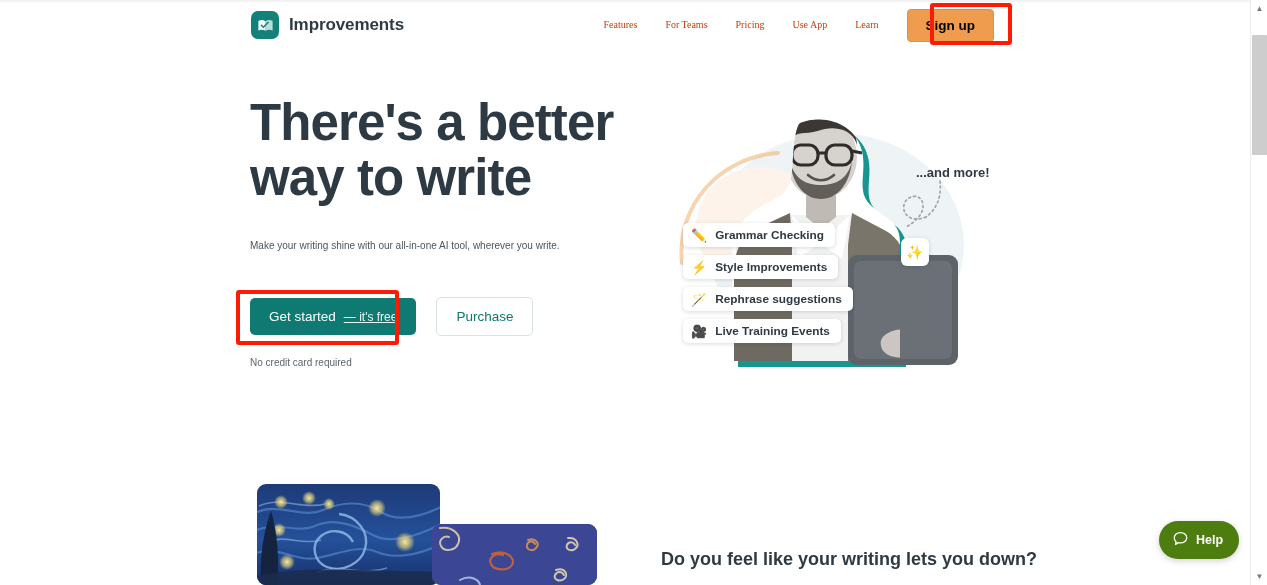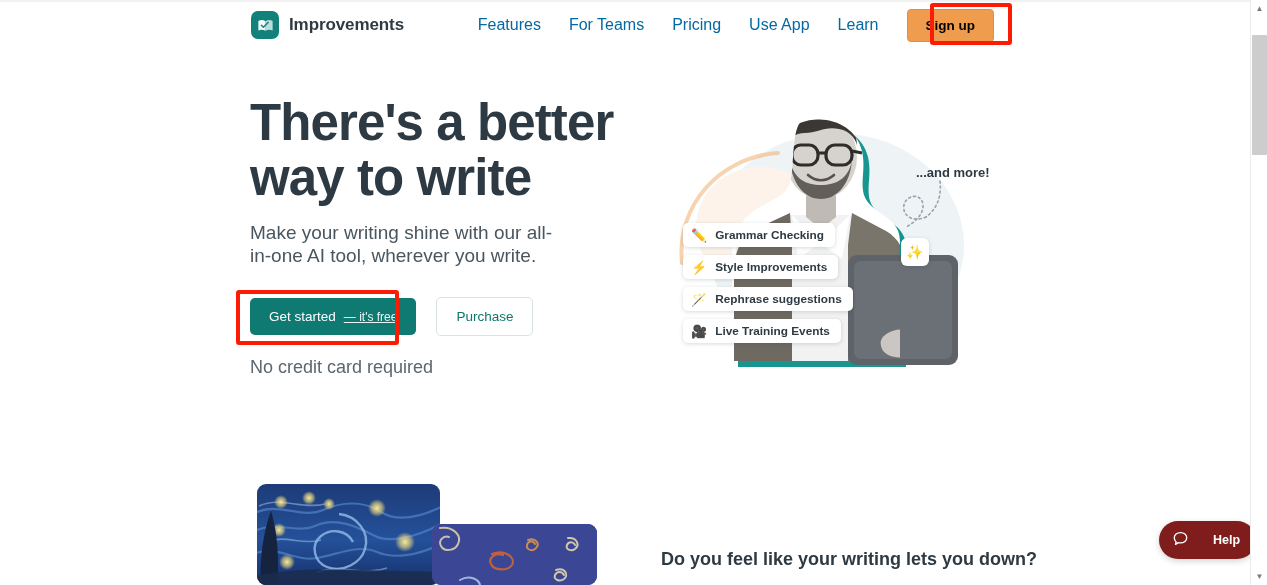--- a/index.html
+++ b/index.html
@@ -38,22 +38,22 @@
   .brand-name{
     font-size:17px; font-weight:bold; color:#2f3b44; letter-spacing:-0.1px;
     white-space:nowrap;
   }
 
   .main-nav{
     position:absolute; right:256px; top:0; height:50px;
     display:flex; align-items:center; gap:0px;
   }
   .nav-link{
-    font-size:16px; color:#0369a1; text-decoration:none;
-    padding:0 14px; white-space:nowrap; line-height:50px;
+    font-size:10px; color:#c2410c; text-decoration:none;
+    padding:0 14px; white-space:nowrap; line-height:50px;font-family:Liberation Serif, serif;
   }
 
   .signup-wrap{ position:relative; margin-left:14px; }
   .signup-btn{
     display:block;
     background:#ef9c4f;
     color:#000000;
     font-size:13.5px; font-weight:bold;
     border:1px solid #e08f41;
     border-radius:4px;
@@ -70,22 +70,22 @@
   #ring-signup{ left:930px; top:3px; width:82px; height:42px; }
   #ring-getstarted{ left:236px; top:290px; width:163px; height:55px; }
 
   
   .hero-copy{ position:absolute; left:250px; top:95px; width:400px; }
   .hero-title{
     font-size:51px; line-height:55px; font-weight:bold;
     color:#2e3a43; letter-spacing:-0.9px;
   }
   .hero-sub{
-    margin-top:16px;
-    font-size:19px; line-height:23px; color:#4a565f;
+    margin-top:29px;
+    font-size:10px; line-height:23px; color:#4a565f;
     max-width:320px;
   }
   .cta-row{ position:absolute; left:250px; top:297px; display:flex; align-items:center; gap:20px; }
   .btn-primary{
     background:#0f7a72; color:#ffffff;
     border:none; border-radius:5px;
     font-size:13.5px; padding:11px 19px;
     display:flex; align-items:baseline; gap:8px;
     cursor:pointer; white-space:nowrap;
     font-family:"Liberation Sans", sans-serif;
@@ -93,21 +93,21 @@
   .btn-primary .free{ font-size:12px; opacity:.92;text-decoration:underline; }
   .btn-secondary{
     background:#ffffff; color:#0f766e;
     border:1px solid #d8e3e2; border-radius:5px;
     font-size:13.5px; padding:11px 19px;
     cursor:pointer; white-space:nowrap;
     font-family:"Liberation Sans", sans-serif;
   }
   .no-card{
     position:absolute; left:250px; top:357px;
-    font-size:18px; color:#5b6670;
+    font-size:10px; color:#5b6670;
   }
 
   
   .hero-art{ position:absolute; left:640px; top:95px; width:400px; height:290px; }
   .hero-art svg{ position:absolute; inset:0; }
   .chip-stack{ position:absolute; left:43px; top:128px; display:flex; flex-direction:column; gap:8px; z-index:5;}
   .chip{
     background:#ffffff; border-radius:5px;
     box-shadow:0 1px 4px rgba(40,50,60,.18);
     padding:5px 11px 5px 8px;
@@ -136,23 +136,23 @@
   #card-starry{ left:0; top:0; width:183px; height:101px; }
   #card-doodle{ left:175px; top:40px; width:165px; height:61px; background:#3b4694; }
   .section-q{
     position:absolute; left:661px; top:549px;
     font-size:18px; font-weight:bold; color:#2e3a43; white-space:nowrap;
   }
 
   
   .help-widget{
     position:absolute; left:1159px; top:521px;
-    background:#7f1d1d; color:#fff;
+    background:#4d7c0f; color:#fff;
     border-radius:22px; height:38px;
-    display:flex; align-items:center; gap:24px;
+    display:flex; align-items:center; gap:7px;
     padding:0 16px 0 13px;
     font-size:12.5px; font-weight:bold;
     cursor:pointer; border:none;
     font-family:"Liberation Sans", sans-serif;
     box-shadow:0 2px 6px rgba(0,0,0,.18);
   }
 
   
   .scrollbar{
     position:absolute; right:0; top:0; width:17px; height:585px;

